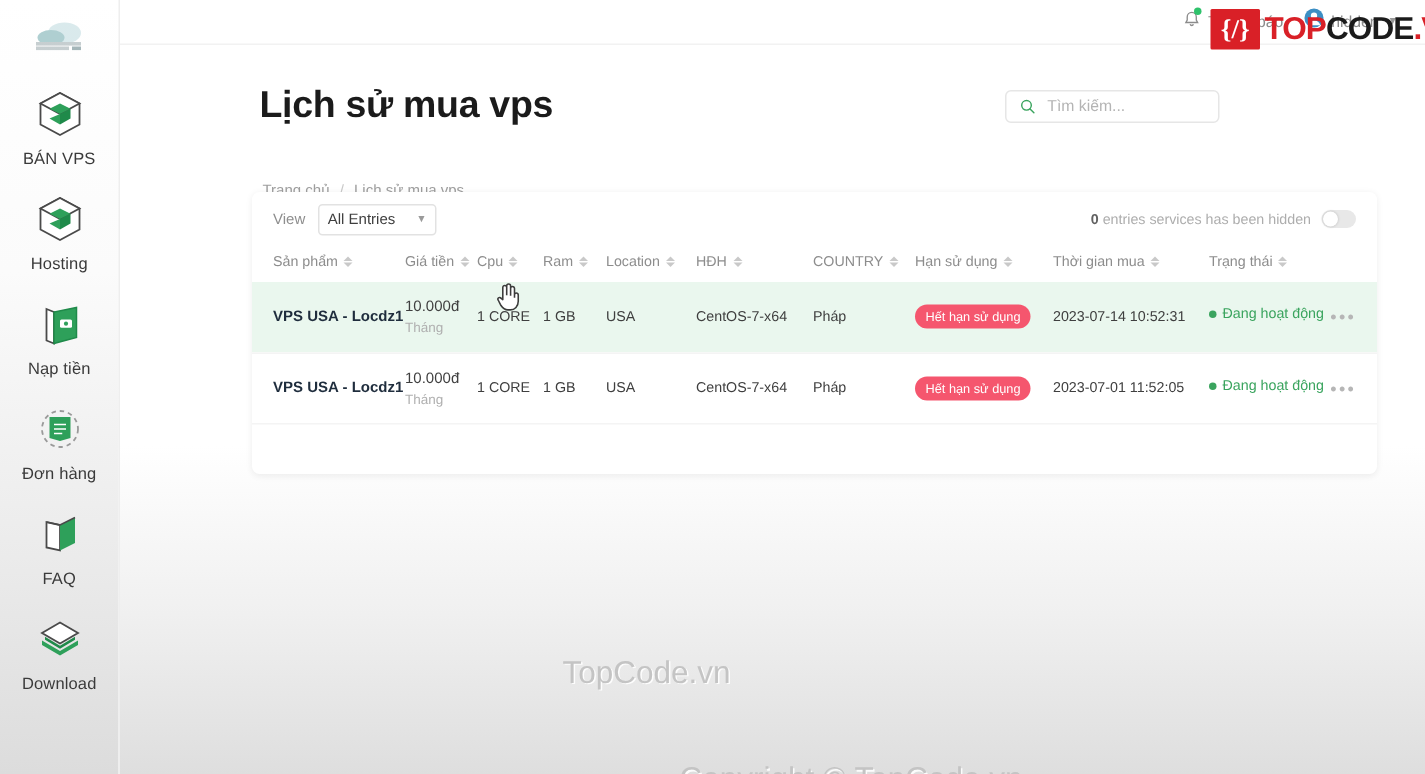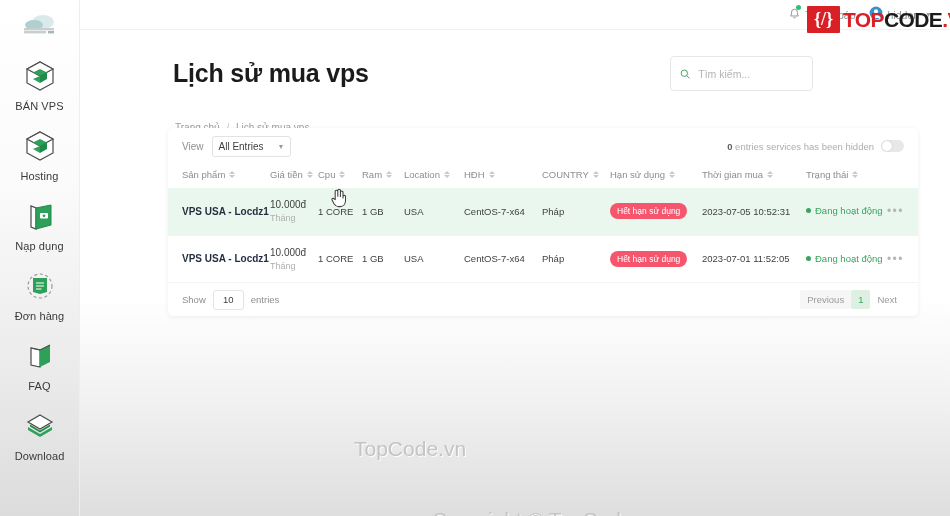--- a/index.html
+++ b/index.html
@@ -66,21 +66,21 @@
   }
   #page-title {
     font-size: 25px; font-weight: bold; color: #1b1b1b; letter-spacing: -.2px;
   }
   #breadcrumb {
     position: absolute; left: 95px; top: 92px;
     font-size: 10px; color: #9e9e9e;
   }
   #breadcrumb .sep { color: #c8c8c8; margin: 0 4px; }
   #search-box {
-    width: 143px; height: 35px; background: #fff;
+    width: 143px; height: 22px; background: #fff;
     border: 1px solid #e6e6e6; border-radius: 4px;
     display: flex; align-items: center; padding: 0 9px; gap: 8px;
   }
   #search-input {
     border: none; outline: none; font-size: 10.5px;
     color: #555; width: 100%; background: transparent;
     font-family: "Liberation Sans", sans-serif;
   }
   #search-input::placeholder { color: #b4b4b4; }
 
@@ -163,21 +163,21 @@
     font-size: 9.5px; color: #9a9a9a; padding: 4px 7px;
     cursor: pointer; border-radius: 2px;
   }
   .pg.muted { background: #f6f6f6; }
   .pg.cur { background: #ddf1e3; color: #3aa45e; }
 
   
   .wm {
     position: absolute; color: #c4c4c4;
     text-shadow: 1px 1px 0 rgba(255,255,255,.9);
-    pointer-events: none; user-select: none; white-space: nowrap;
+    pointer-events: none; user-select: none; white-space: nowrap; margin-left: 21px;
   }
   #wm-small { left: 274px; top: 407px; font-size: 21px; }
   #wm-big   { left: 352px; top: 478px; font-size: 21px; }
   #logo-wm {
     position: absolute; left: 807px; top: 6px;
     display: flex; align-items: center; gap: 3px;
     pointer-events: none; user-select: none;
   }
   #logo-mark {
     width: 33px; height: 27px; background: #d92027;
@@ -230,21 +230,21 @@
       <span class="side-lbl">Hosting</span>
     </div>
 
     <div class="side-item">
       <svg class="side-ico" viewBox="0 0 40 40">
         <path d="M11 10 L11 31 L16 33 L16 12 Z" fill="#ffffff" stroke="#4a4a4a" stroke-width="1.2"></path>
         <path d="M16 12 L16 33 L31 29 L31 9 Z" fill="#2ea05a" stroke="#1f8a4a" stroke-width="1"></path>
         <rect x="20" y="17" width="8" height="5.5" rx="1" fill="#ffffff"></rect>
         <circle cx="24" cy="19.8" r="1.4" fill="#2ea05a"></circle>
       </svg>
-      <span class="side-lbl">Nạp dụng</span>
+      <span class="side-lbl">Nạp tiền</span>
     </div>
 
     <div class="side-item">
       <svg class="side-ico" viewBox="0 0 40 40">
         <circle cx="20" cy="20" r="12" fill="none" stroke="#9a9a9a" stroke-width="1.2" stroke-dasharray="3 2.6"></circle>
         <path d="M13 12 L27 12 L27 26 L20 28 L13 26 Z" fill="#2ea05a"></path>
         <path d="M16 17 L24 17 M16 20 L24 20 M16 23 L21.5 23" stroke="#ffffff" stroke-width="1.1"></path>
       </svg>
       <span class="side-lbl">Đơn hàng</span>
     </div>
@@ -423,21 +423,21 @@
             <td>
               <div class="price-main">10.000đ</div>
               <div class="price-sub">Tháng</div>
             </td>
             <td>1 CORE</td>
             <td>1 GB</td>
             <td>USA</td>
             <td>CentOS-7-x64</td>
             <td>Pháp</td>
             <td><span class="badge">Hết hạn sử dụng</span></td>
-            <td>2023-07-05 10:52:31</td>
+            <td>2023-07-14 10:52:31</td>
             <td>
               <span class="status">
                 <span class="dot"></span>
                 <span>Đang hoạt động</span>
               </span>
               <span class="dots" style="float:right;margin-right:14px">•••</span>
             </td>
           </tr>
           <tr class="plain">
             <td class="prod" style="padding-left:14px">VPS USA - Locdz1</td>
@@ -456,32 +456,20 @@
               <span class="status">
                 <span class="dot"></span>
                 <span>Đang hoạt động</span>
               </span>
               <span class="dots" style="float:right;margin-right:14px">•••</span>
             </td>
           </tr>
         </tbody>
       </table>
 
-      <div id="card-foot">
-        <div class="show-left">
-          <span class="show-txt">Show</span>
-          <input id="entries-input" type="text" value="10" style="">
-          <span class="show-txt">entries</span>
-        </div>
-        <div class="pager">
-          <span class="pg muted">Previous</span>
-          <span class="pg cur">1</span>
-          <span class="pg">Next</span>
-        </div>
-      </div>
     </section>
 
     <div class="wm" id="wm-small">TopCode.vn</div>
     <div class="wm" id="wm-big">Copyright © TopCode.vn</div>
   </main>
 
   <div id="logo-wm">
     <div id="logo-mark">{/}</div>
     <div id="logo-word"><span class="red">TOP</span><span class="blk">CODE</span><span class="red">.VN</span></div>
   </div>

